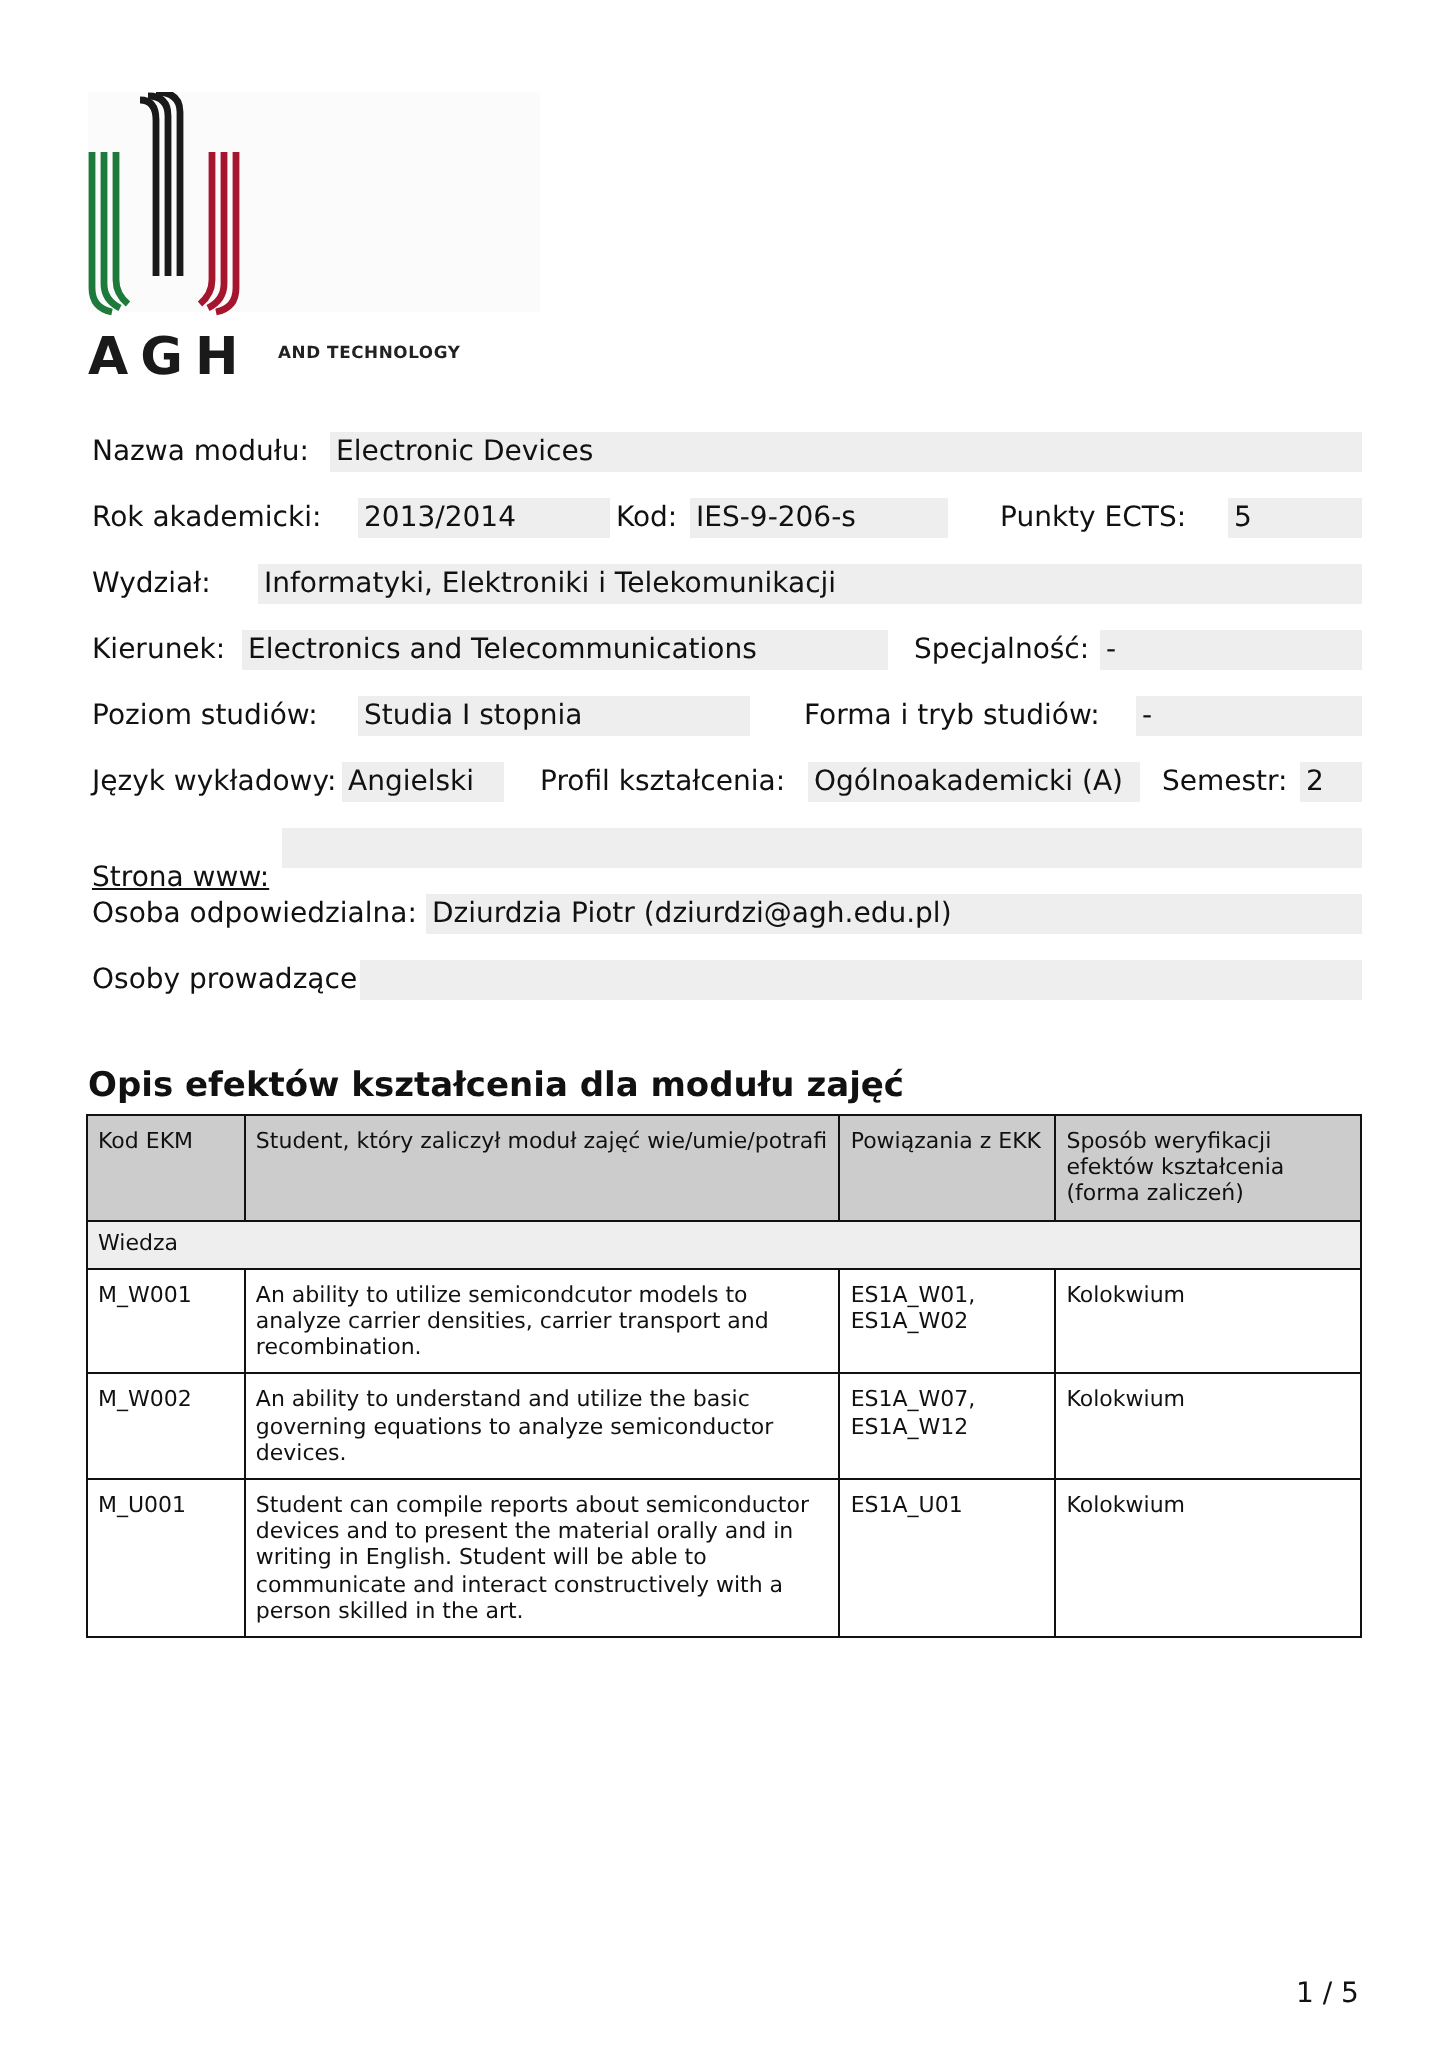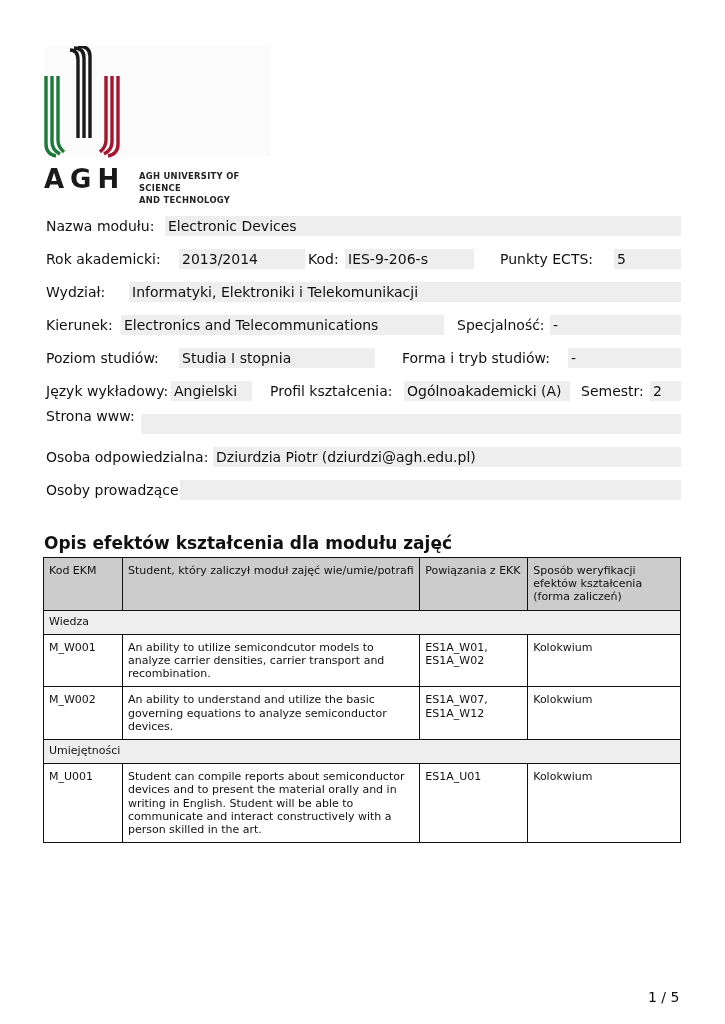--- a/index.html
+++ b/index.html
@@ -39,21 +39,20 @@
     <path d="M28 10 Q38 8 38 20 V92" stroke="#1a1a1a" stroke-width="3.4" fill="none" opacity="0"></path>
     <path d="M30 2 Q40 2 40 12 V92" stroke="#1a1a1a" stroke-width="3.4" fill="none"></path>
     <path d="M34 0 Q46 0 46 10 V92" stroke="#1a1a1a" stroke-width="3.4" fill="none"></path>
 
     <path d="M74 30 V98 Q74 108 64 110" stroke="#a5152e" stroke-width="3.4" fill="none"></path>
     <path d="M68 30 V96 Q68 104 60 108" stroke="#a5152e" stroke-width="3.4" fill="none"></path>
     <path d="M62 30 V94 Q62 101 56 106" stroke="#a5152e" stroke-width="3.4" fill="none"></path>
   </svg>
   <div class="agh-big">AGH</div>
   <div class="agh-sub">
-    <div>AGH UNIVERSITY OF SCIENCE</div>
     <div>AND TECHNOLOGY</div>
   </div>
 </div>
 
 <div class="row-label" style="left:46px;top:216px;">Nazwa modułu:</div>
 <div class="field" style="left:165px;top:216px;width:516px;">Electronic  Devices</div>
 
 <div class="row-label" style="left:46px;top:249px;">Rok akademicki:</div>
 <div class="field" style="left:179px;top:249px;width:126px;">2013/2014</div>
 <div class="row-label" style="left:308px;top:249px;">Kod:</div>
@@ -74,21 +73,21 @@
 <div class="row-label" style="left:402px;top:348px;">Forma i tryb studiów:</div>
 <div class="field" style="left:568px;top:348px;width:113px;">-</div>
 
 <div class="row-label" style="left:46px;top:381px;">Język wykładowy:</div>
 <div class="field" style="left:171px;top:381px;width:81px;">Angielski</div>
 <div class="row-label" style="left:270px;top:381px;">Profil kształcenia:</div>
 <div class="field" style="left:404px;top:381px;width:166px;">Ogólnoakademicki (A)</div>
 <div class="row-label" style="left:581px;top:381px;">Semestr:</div>
 <div class="field" style="left:650px;top:381px;width:31px;">2</div>
 
-<div class="row-label" style="left:46px;top:406px;">Strona www:</div>
+<div class="row-label" style="left:46px;top:429px;text-decoration:underline;">Strona www:</div>
 <div class="field" style="left:141px;top:414px;width:540px;"></div>
 
 <div class="row-label" style="left:46px;top:447px;">Osoba odpowiedzialna:</div>
 <div class="field" style="left:213px;top:447px;width:468px;">Dziurdzia Piotr (dziurdzi@agh.edu.pl)</div>
 
 <div class="row-label" style="left:46px;top:480px;">Osoby prowadzące:</div>
 <div class="field" style="left:180px;top:480px;width:501px;"></div>
 
 <div class="section-title">Opis efektów kształcenia dla modułu zajęć</div>
 
@@ -116,23 +115,20 @@
       <td>An ability to utilize semicondcutor models to analyze carrier densities, carrier transport and recombination.</td>
       <td>ES1A_W01, ES1A_W02</td>
       <td>Kolokwium</td>
     </tr>
     <tr class="data">
       <td>M_W002</td>
       <td>An ability to understand and utilize the basic governing equations to analyze semiconductor devices.</td>
       <td>ES1A_W07, ES1A_W12</td>
       <td>Kolokwium</td>
     </tr>
-    <tr class="section">
-      <td colspan="4">Umiejętności</td>
-    </tr>
     <tr class="data">
       <td>M_U001</td>
       <td>Student can compile reports about semiconductor devices and to present the material orally and in writing in English. Student will be able to communicate and interact constructively with a person skilled in the art.</td>
       <td>ES1A_U01</td>
       <td>Kolokwium</td>
     </tr>
   </tbody>
 </table>
 
 <div class="page-num">1 / 5</div>

